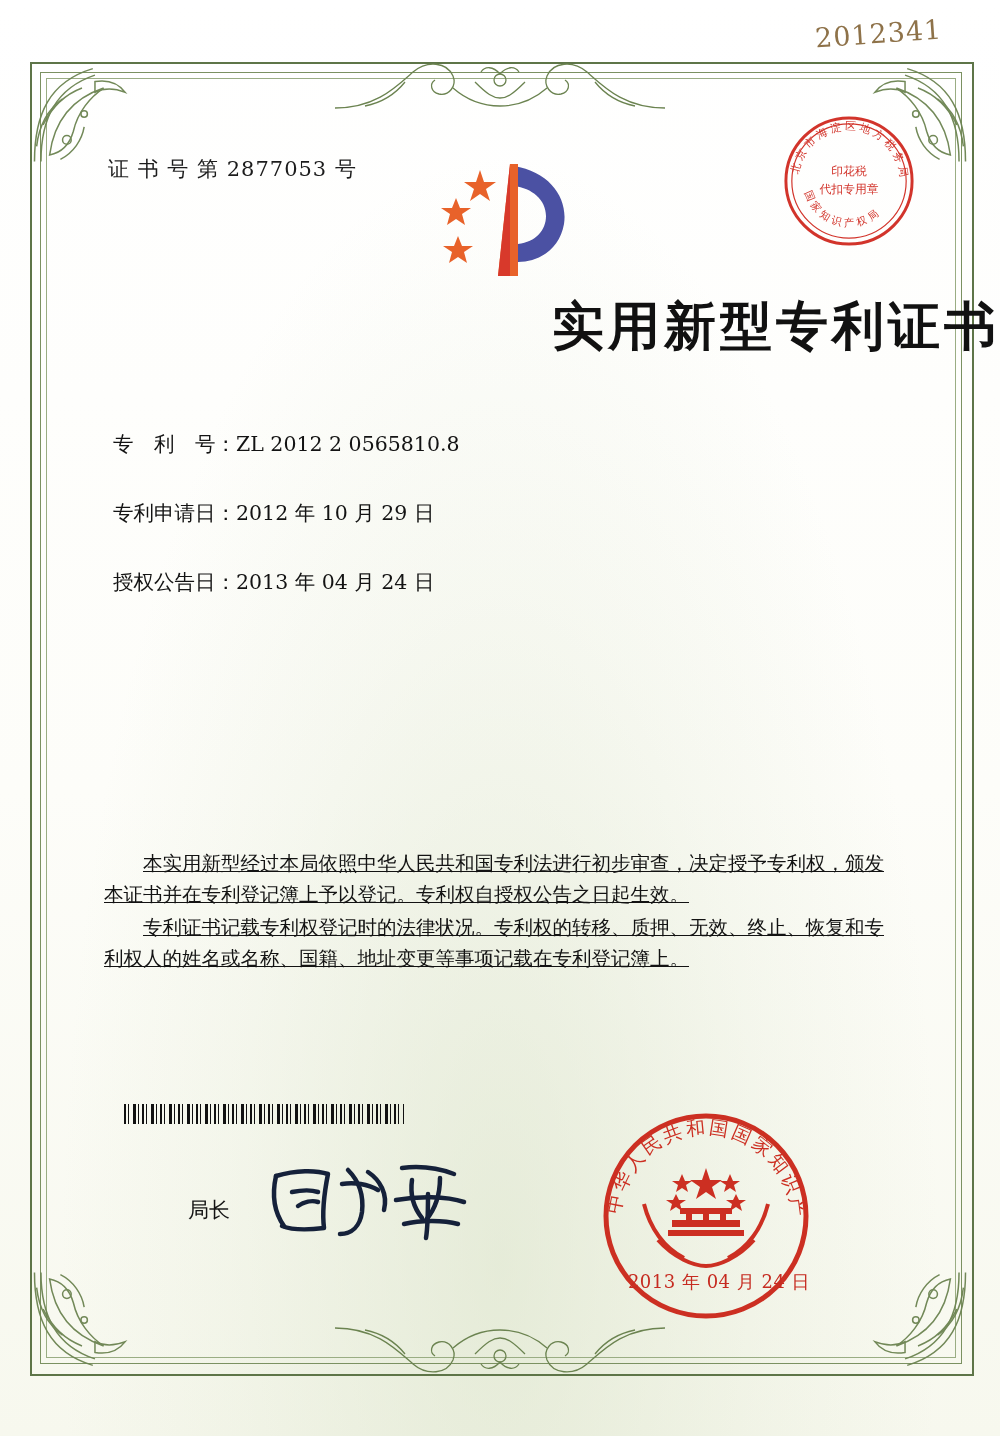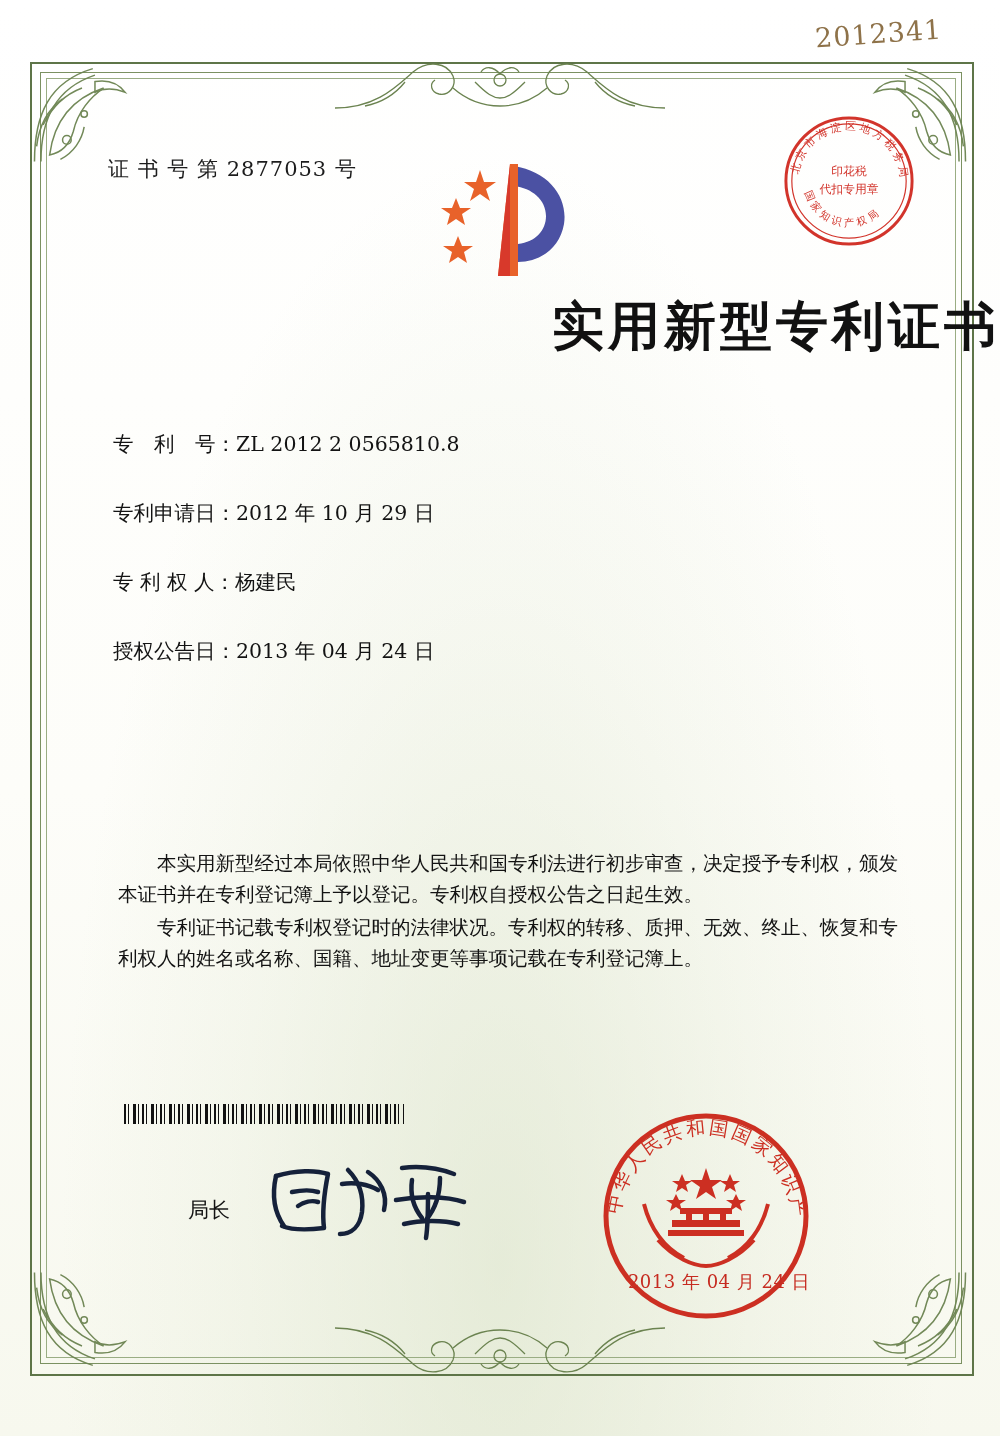--- a/index.html
+++ b/index.html
@@ -149,28 +149,29 @@
   .field-label {
     display: inline-block;
   }
   .field-value {
     display: inline-block;
   }
 
   
   .body-text {
     position: absolute;
-    left: 118px;
+    left: 104px;
     top: 848px;
     width: 780px;
     font-family: "DejaVu Serif", "Liberation Serif", serif;
     font-size: 19.5px;
     line-height: 31px;
     color: #131313;
     text-align: justify;
+    text-decoration: underline;
   }
   .body-text p {
     margin: 0 0 2px 0;
     text-indent: 39px;
   }
 
   
   .barcode {
     position: absolute;
     left: 124px;
@@ -370,23 +371,20 @@
   </svg>
 
   <div class="doc-title">实用新型专利证书</div>
 
   <div class="fields">
     <div class="field-row">
       <span class="field-label">专　利　号：</span><span class="field-value">ZL 2012 2 0565810.8</span>
     </div>
     <div class="field-row">
       <span class="field-label">专利申请日：</span><span class="field-value">2012 年 10 月 29 日</span>
-    </div>
-    <div class="field-row">
-      <span class="field-label">专 利 权 人：</span><span class="field-value">杨建民</span>
     </div>
     <div class="field-row">
       <span class="field-label">授权公告日：</span><span class="field-value">2013 年 04 月 24 日</span>
     </div>
   </div>
 
   <div class="body-text">
     <p>本实用新型经过本局依照中华人民共和国专利法进行初步审查，决定授予专利权，颁发本证书并在专利登记簿上予以登记。专利权自授权公告之日起生效。</p>
     <p>专利证书记载专利权登记时的法律状况。专利权的转移、质押、无效、终止、恢复和专利权人的姓名或名称、国籍、地址变更等事项记载在专利登记簿上。</p>
   </div>

